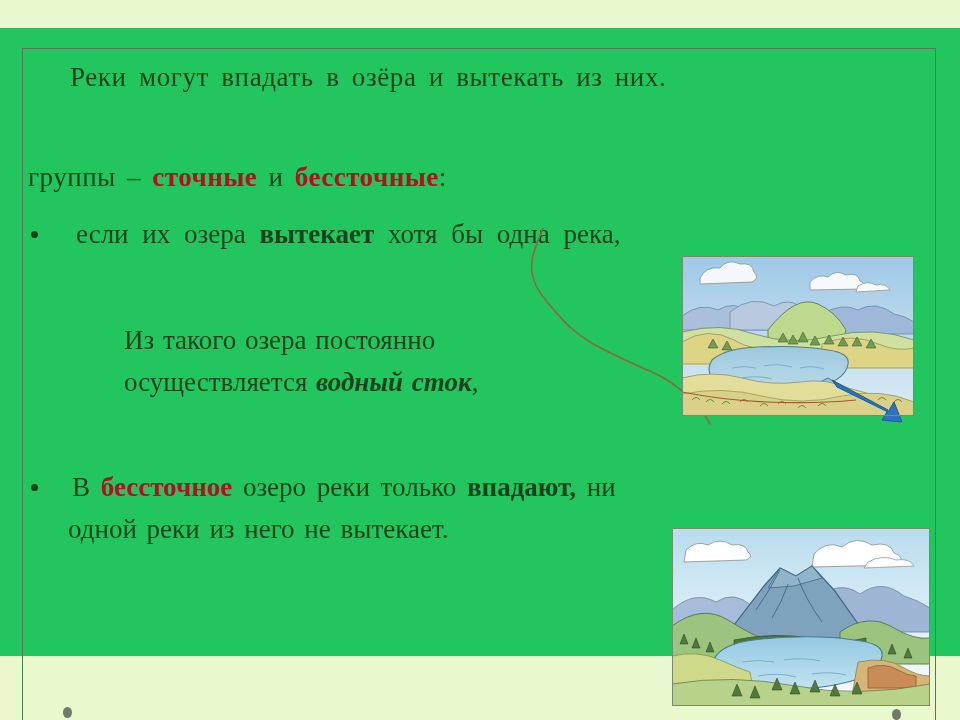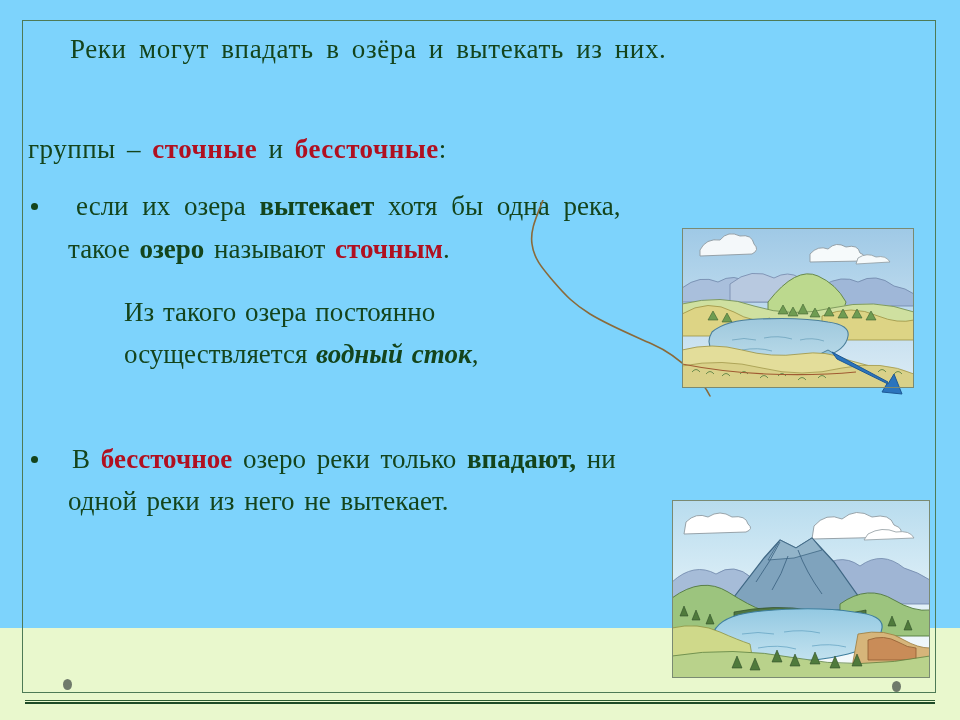--- a/index.html
+++ b/index.html
@@ -10,21 +10,22 @@
     width: 960px;
     height: 720px;
     background: #e9f8cd;
     font-family: "Liberation Serif", "DejaVu Serif", serif;
     overflow: hidden;
   }
   #slide {
     position: relative;
     width: 960px;
     height: 628px;
-    background: #7dd3fc;
+    background: #22c55e;
+    margin-top: 28px;
   }
   
   #frame {
     position: absolute;
     left: 22px;
     top: 20px;
     width: 914px;
     height: 673px;
     border: 1px solid #4e7a55;
     box-sizing: border-box;
@@ -120,26 +121,20 @@
     <span class="red">сточные</span>
     <span>и</span>
     <span class="red">бессточные</span><span>:</span>
   </div>
 
   <div class="bullet-dot" id="bullet-1-dot"></div>
   <div class="txt" id="bullet-1-l1">
     <span>если их озера</span>
     <b class="dk">вытекает</b>
     <span>хотя бы одна река,</span>
-  </div>
-  <div class="txt" id="bullet-1-l2">
-    <span>такое</span>
-    <b class="dk">озеро</b>
-    <span>называют</span>
-    <span class="red">сточным</span><span>.</span>
   </div>
 
   <div class="txt" id="sub-l2">
     <span>осуществляется</span>
     <span class="ital">водный сток</span><span>,</span>
   </div>
   <div class="txt" id="sub-l1">Из такого озера постоянно</div>
 
   <div class="bullet-dot" id="bullet-2-dot"></div>
   <div class="txt" id="bullet-2-l1">

